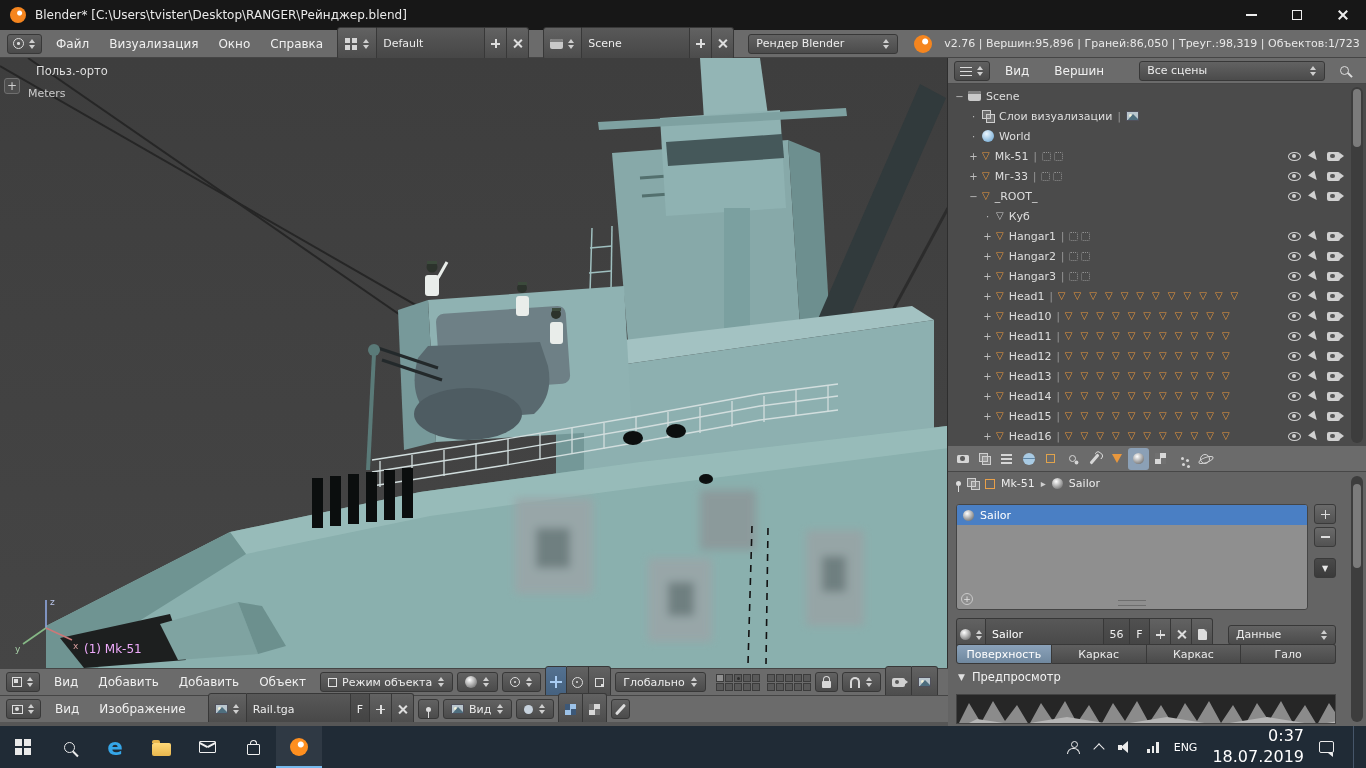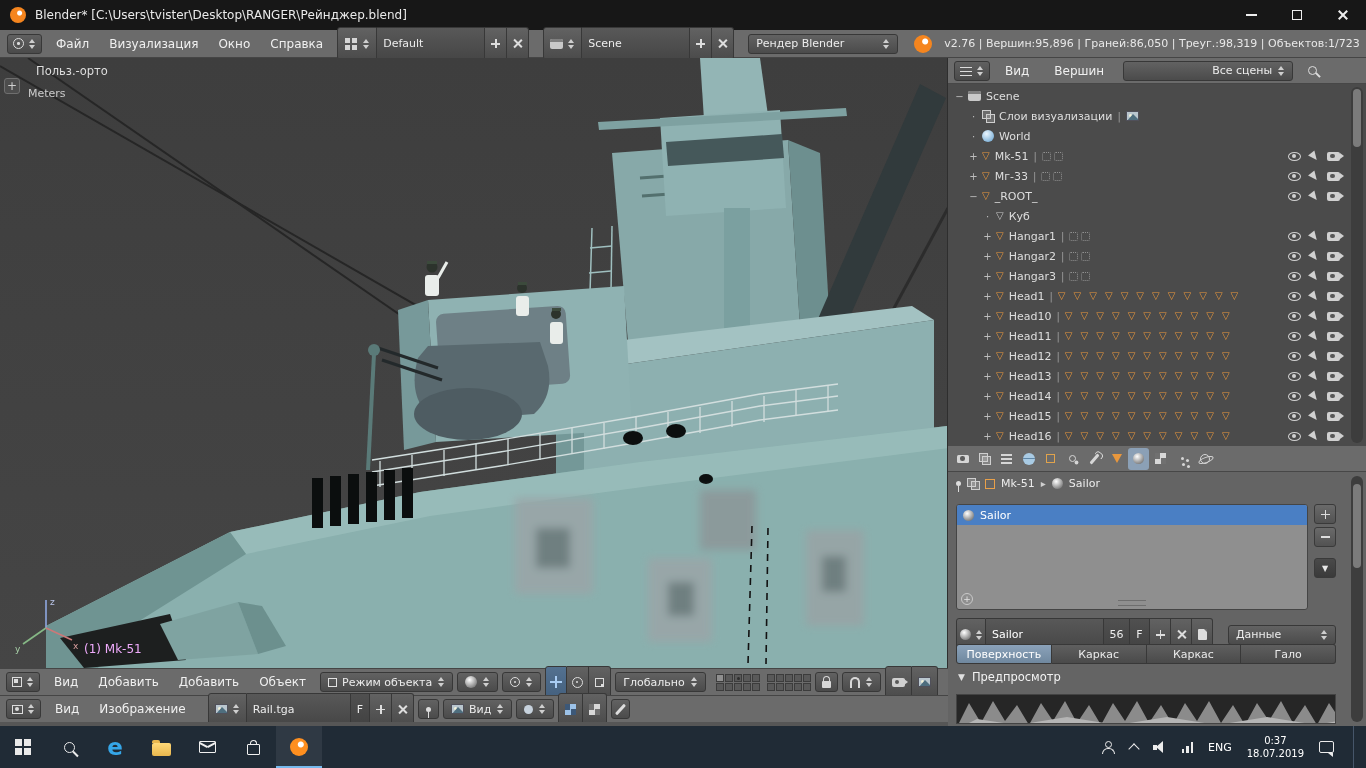--- a/index.html
+++ b/index.html
@@ -102,21 +102,21 @@
   .ic-photosm::before{content:"";position:absolute;left:2px;top:1.5px;width:3px;height:3px;border-radius:50%;background:#f2f2d8}
   .ic-photosm::after{content:"";position:absolute;left:0;bottom:-1px;border-left:6px solid transparent;border-right:7px solid transparent;border-bottom:7px solid #4e6e7e}
   .ic-checker{width:11px;height:11px;background:conic-gradient(#d8d8d8 25%,#707070 0 50%,#d8d8d8 0 75%,#707070 0);flex:none}
   .ic-checker.blue{background:conic-gradient(#9cc2e8 25%,#3c5878 0 50%,#9cc2e8 0 75%,#3c5878 0)}
 
   
   .rightcol{position:absolute;left:948px;top:58px;width:418px;height:668px;background:#646464}
   .outliner-hdr{position:absolute;top:0;left:0;right:0;height:26px;background:#6b6b6b;border-bottom:1px solid #474747;display:flex;align-items:center;gap:5px;padding:0 6px;font-size:11.5px;color:#efefef}
   .ed-outl{width:12px;height:10px;position:relative}
   .ed-outl::before{content:"";position:absolute;left:0;top:1px;width:12px;height:1.6px;background:#ddd;box-shadow:0 4px #ddd,0 8px #ddd}
-  .scopebtn{width:170px;justify-content:flex-end;margin-left:4px}
+  .scopebtn{width:186px;justify-content:space-between;margin-left:20px}
   .outliner-body{position:absolute;top:26px;left:0;right:0;height:362px;background:#4b4b4b;overflow:hidden;padding-top:2px}
   .orow{position:relative;height:20px;display:flex;align-items:center;font-size:11px;color:#dedede;gap:3px;padding-right:90px}
   .expander{width:11px;flex:none;color:#bdbdbd;font-size:10px;text-align:center}
   .tri-orange{color:#e8973d;font-size:10px;line-height:1;flex:none}
   .tri-gray{color:#c6c6c6;font-size:10px;line-height:1;flex:none}
   .olabel{margin-left:2px;white-space:nowrap}
   .opipe{color:#9d9d9d;font-size:10px;margin:0 2px}
   .dotic{width:9px;height:9px;border:1px dotted #a8a8a8;border-radius:2px;opacity:.75;flex:none}
   .tris{display:flex;gap:8px;overflow:hidden;flex:1;align-items:center}
   .restrict{position:absolute;right:26px;top:0;height:20px;display:flex;align-items:center;gap:9px}
@@ -204,21 +204,21 @@
   .tb-person::before{content:"";position:absolute;left:3.5px;top:0;width:5px;height:5px;border:1.5px solid #ececec;border-radius:50%}
   .tb-person::after{content:"";position:absolute;left:0;bottom:-1px;width:11px;height:5px;border:1.5px solid #ececec;border-bottom:none;border-radius:6px 6px 0 0}
   .tb-chev{width:8px;height:8px;border-left:1.8px solid #ececec;border-top:1.8px solid #ececec;transform:rotate(45deg);margin-top:4px}
   .tb-vol{position:relative;width:14px;height:12px}
   .tb-vol::before{content:"";position:absolute;left:0;top:3.5px;width:4px;height:5px;background:#ececec}
   .tb-vol::after{content:"";position:absolute;left:3px;top:0;border-top:6px solid transparent;border-bottom:6px solid transparent;border-right:7px solid #ececec}
   .tb-net{display:flex;align-items:flex-end;gap:2px;height:11px}
   .tb-net i{width:2.5px;background:#ececec;display:block}
   .tb-net i:nth-child(1){height:4px}.tb-net i:nth-child(2){height:7px}.tb-net i:nth-child(3){height:11px}
   .tb-lang{font-size:11px;color:#fff}
-  .tb-clock{display:flex;flex-direction:column;align-items:center;line-height:1.3;font-size:10px;color:#fff}
+  .tb-clock{display:flex;flex-direction:column;align-items:flex-end;line-height:1.3;font-size:16px;color:#fff}
   .tb-note{width:15px;height:12px;border:1.6px solid #ececec;border-radius:2px;position:relative;margin-right:4px}
   .tb-note::after{content:"";position:absolute;right:0;bottom:-5px;border-left:5px solid transparent;border-top:4px solid #ececec}
   .tb-desk{width:5px;height:42px;border-left:1px solid #46566a}
 </style>
 </head>
 <body>
 
 <div class="screen">
 
   <div class="titlebar">

